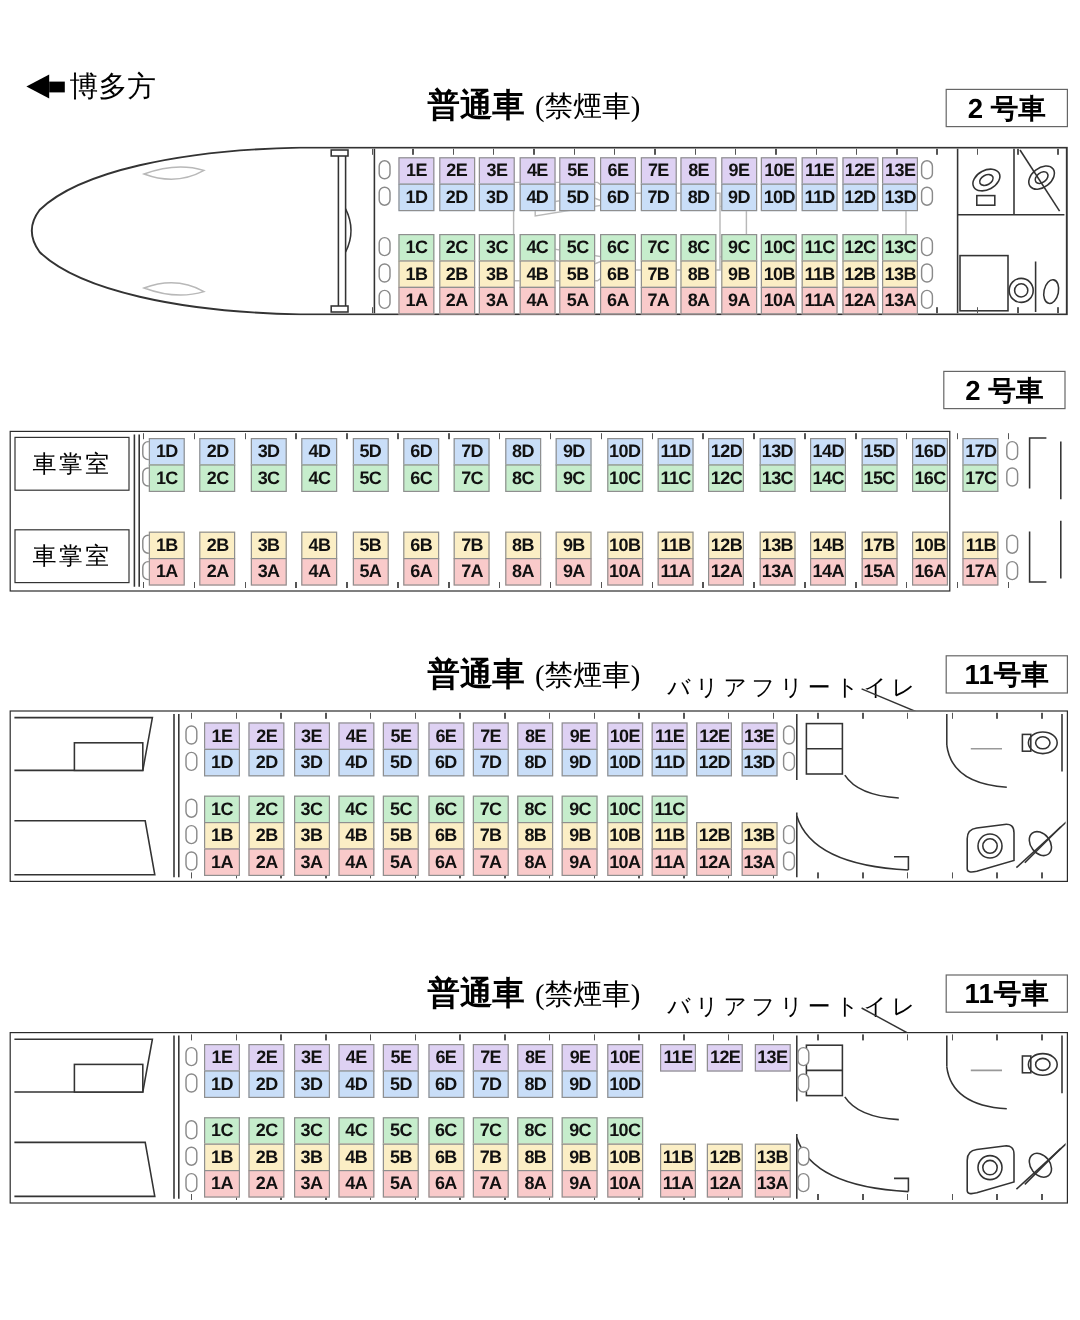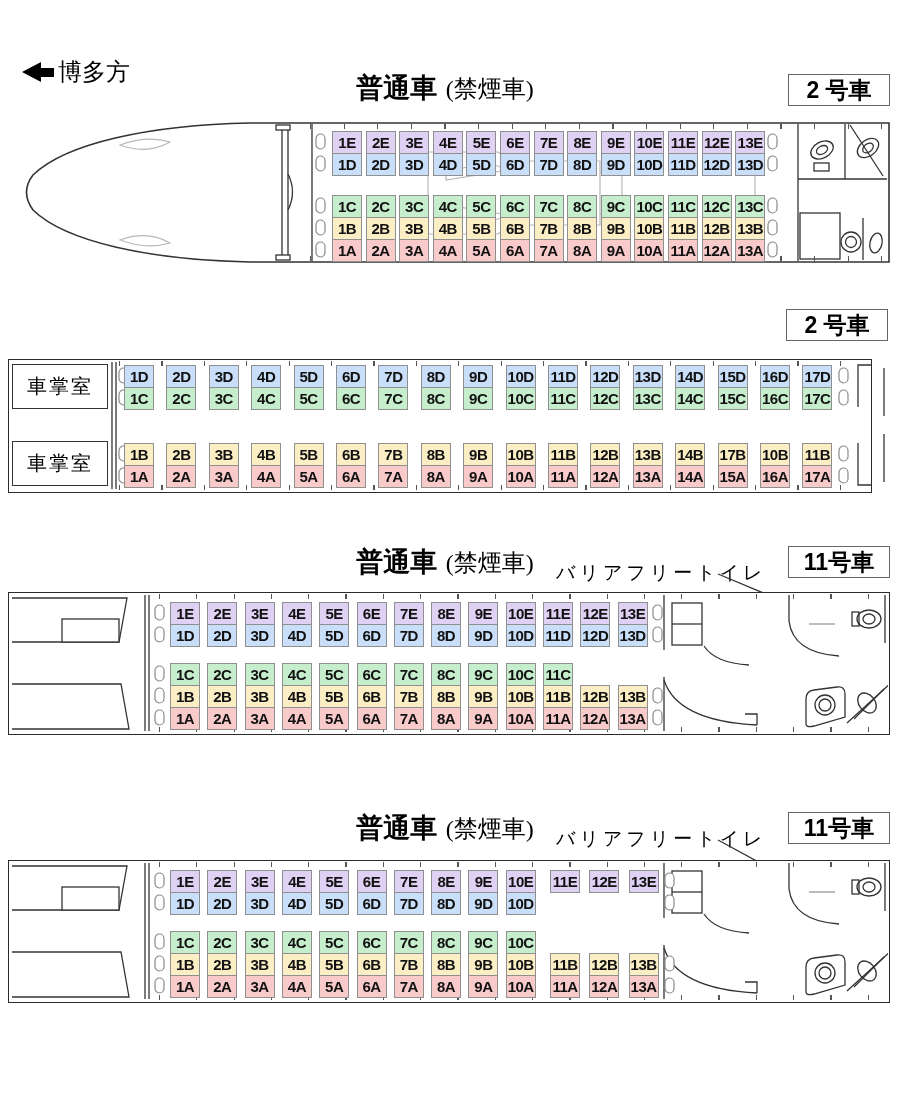--- a/index.html
+++ b/index.html
@@ -199,21 +199,21 @@
       <div class="seat seat-A" style="left: 557.2px; top: 117px;">8A</div>
       <div class="seat seat-A" style="left: 590.8px; top: 117px;">9A</div>
       <div class="seat seat-A" style="left: 624.4px; top: 117px;">10A</div>
       <div class="seat seat-A" style="left: 658px; top: 117px;">11A</div>
       <div class="seat seat-A" style="left: 691.6px; top: 117px;">12A</div>
       <div class="seat seat-A" style="left: 725.2px; top: 117px;">13A</div>
     </div>
 
   <div class="car-label" style="left:786px;top:309px">2 号車</div>
 
-  <div class="car car-rect" style="left:8px;top:359px;width:864px;height:134px;box-sizing:border-box">
+  <div class="car car-rect" style="left:8px;top:359px;width:784px;height:134px;box-sizing:border-box">
     <svg class="fixsvg" width="879" height="131" viewBox="0 0 879 131">
       <g fill="none" stroke="#333" stroke-width="1.3">
         <line x1="103" y1="2" x2="103" y2="129"></line>
         <line x1="107" y1="2" x2="107" y2="129"></line>
         <path d="M849,47 V5 H863"></path>
         <path d="M849,83 V125 H863"></path>
         <line x1="875" y1="8" x2="875" y2="56"></line>
         <line x1="875" y1="74" x2="875" y2="122"></line>
       </g>
       <g>

